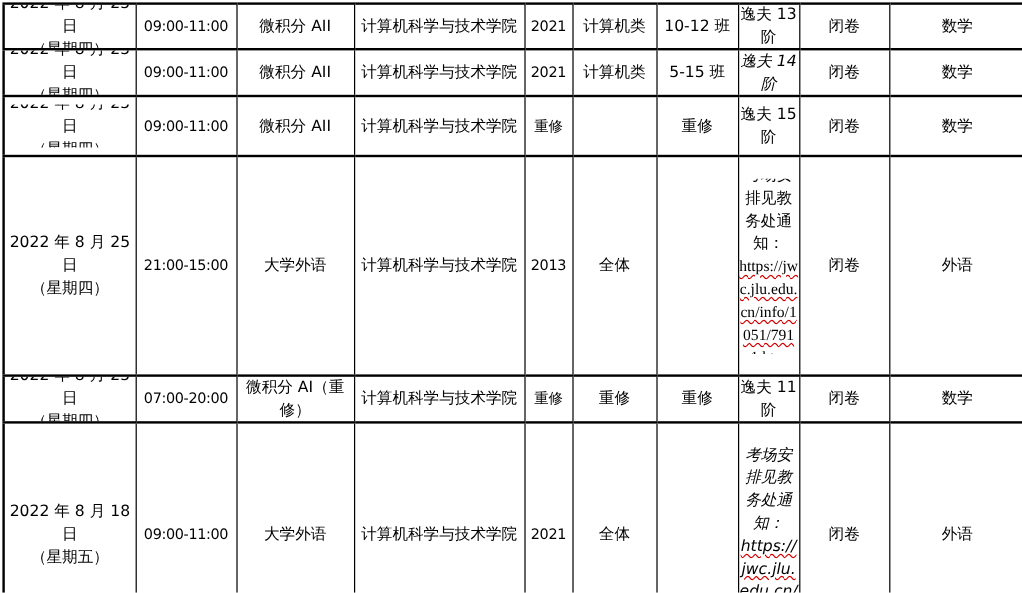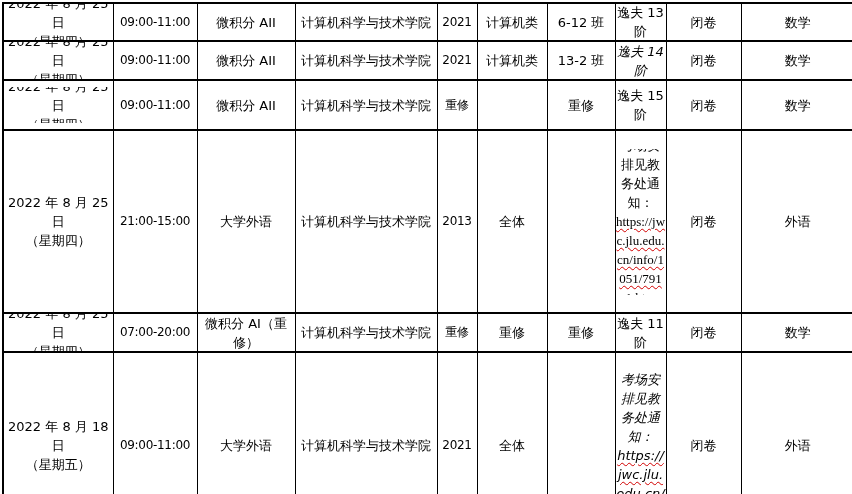--- a/index.html
+++ b/index.html
@@ -112,21 +112,21 @@
               <div class="celltext"><span data-name="cell-text">2021</span></div>
             </div>
           </td>
           <td data-name="cell-category">
             <div class="cellbox" style="height: 36px;">
               <div class="celltext"><span data-name="cell-text">计算机类</span></div>
             </div>
           </td>
           <td data-name="cell-class">
             <div class="cellbox" style="height: 36px;">
-              <div class="celltext"><span data-name="cell-text">6-12 班</span></div>
+              <div class="celltext"><span data-name="cell-text">10-12 班</span></div>
             </div>
           </td>
           <td data-name="cell-location">
             <div class="cellbox" style="height: 36px;">
               <div class="celltext"><span data-name="cell-text">逸夫 13
 阶</span></div>
             </div>
           </td>
           <td data-name="cell-exam-mode">
             <div class="cellbox" style="height: 36px;">
@@ -166,21 +166,21 @@
               <div class="celltext"><span data-name="cell-text">2021</span></div>
             </div>
           </td>
           <td data-name="cell-category">
             <div class="cellbox" style="height: 37px;">
               <div class="celltext"><span data-name="cell-text">计算机类</span></div>
             </div>
           </td>
           <td data-name="cell-class">
             <div class="cellbox" style="height: 37px;">
-              <div class="celltext"><span data-name="cell-text">13-2 班</span></div>
+              <div class="celltext"><span data-name="cell-text">5-15 班</span></div>
             </div>
           </td>
           <td data-name="cell-location">
             <div class="cellbox" style="height: 37px; font-style: italic;">
               <div class="celltext"><span data-name="cell-text">逸夫 14
 阶</span></div>
             </div>
           </td>
           <td data-name="cell-exam-mode">
             <div class="cellbox" style="height: 37px;">

